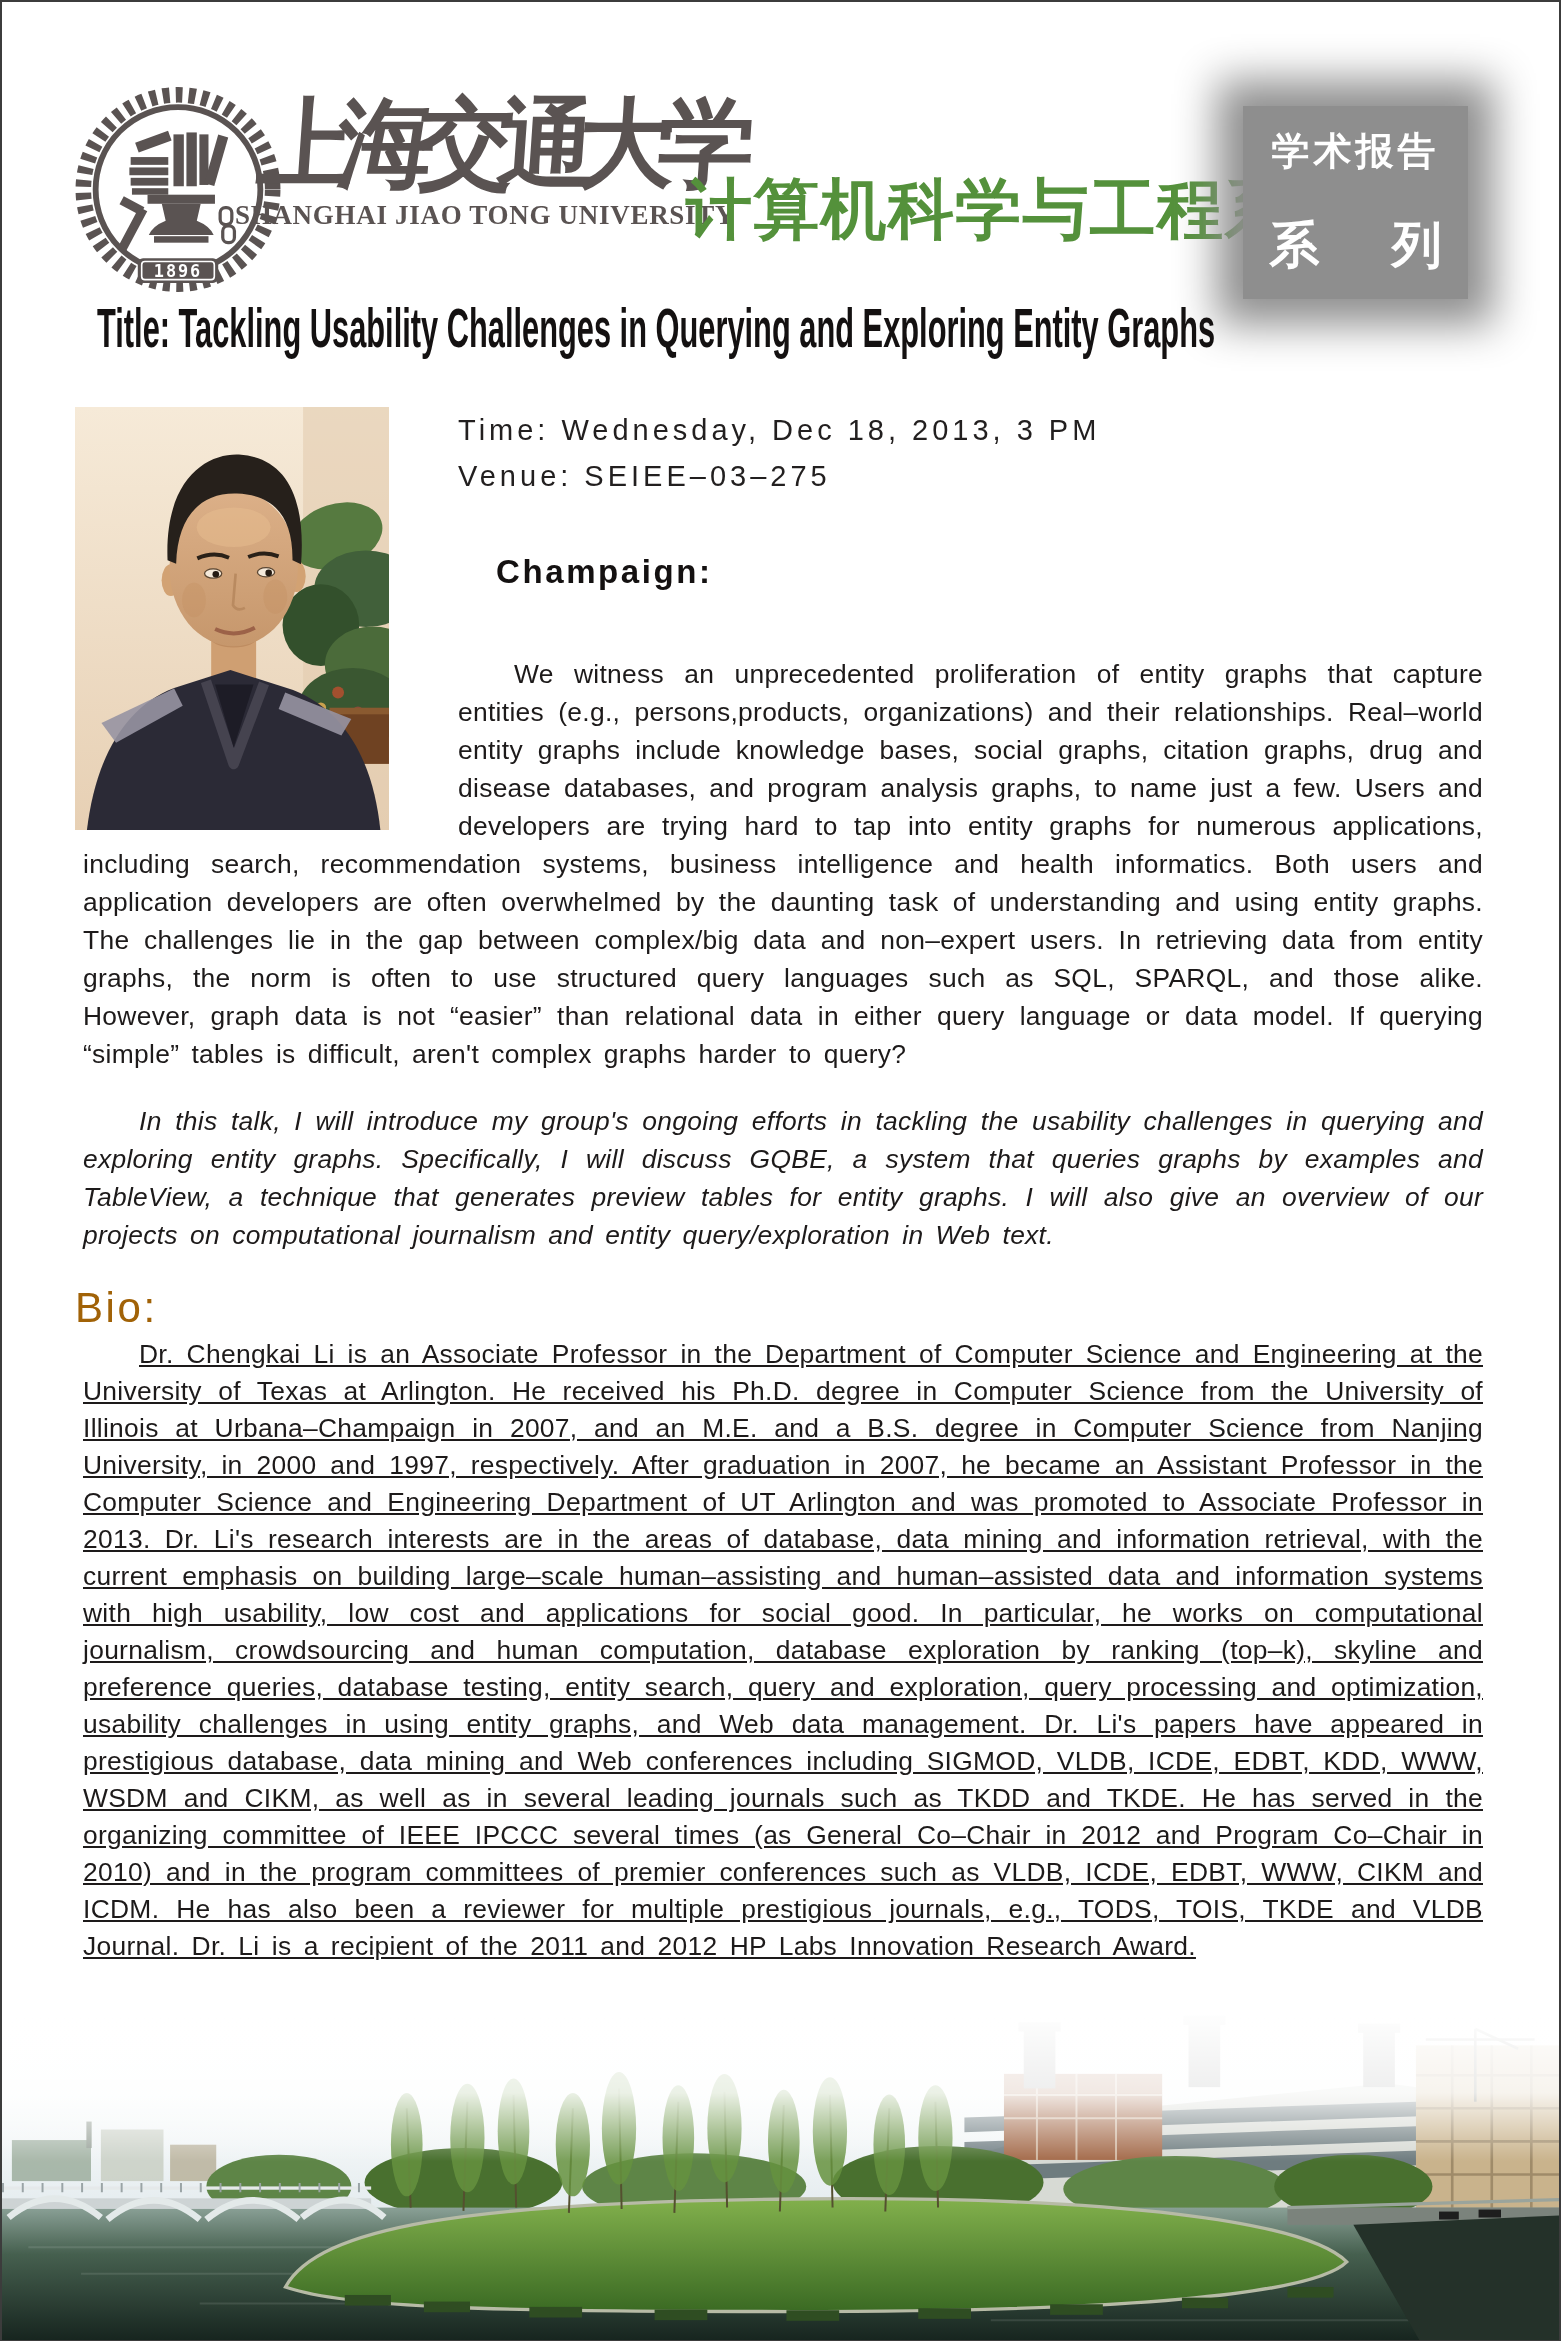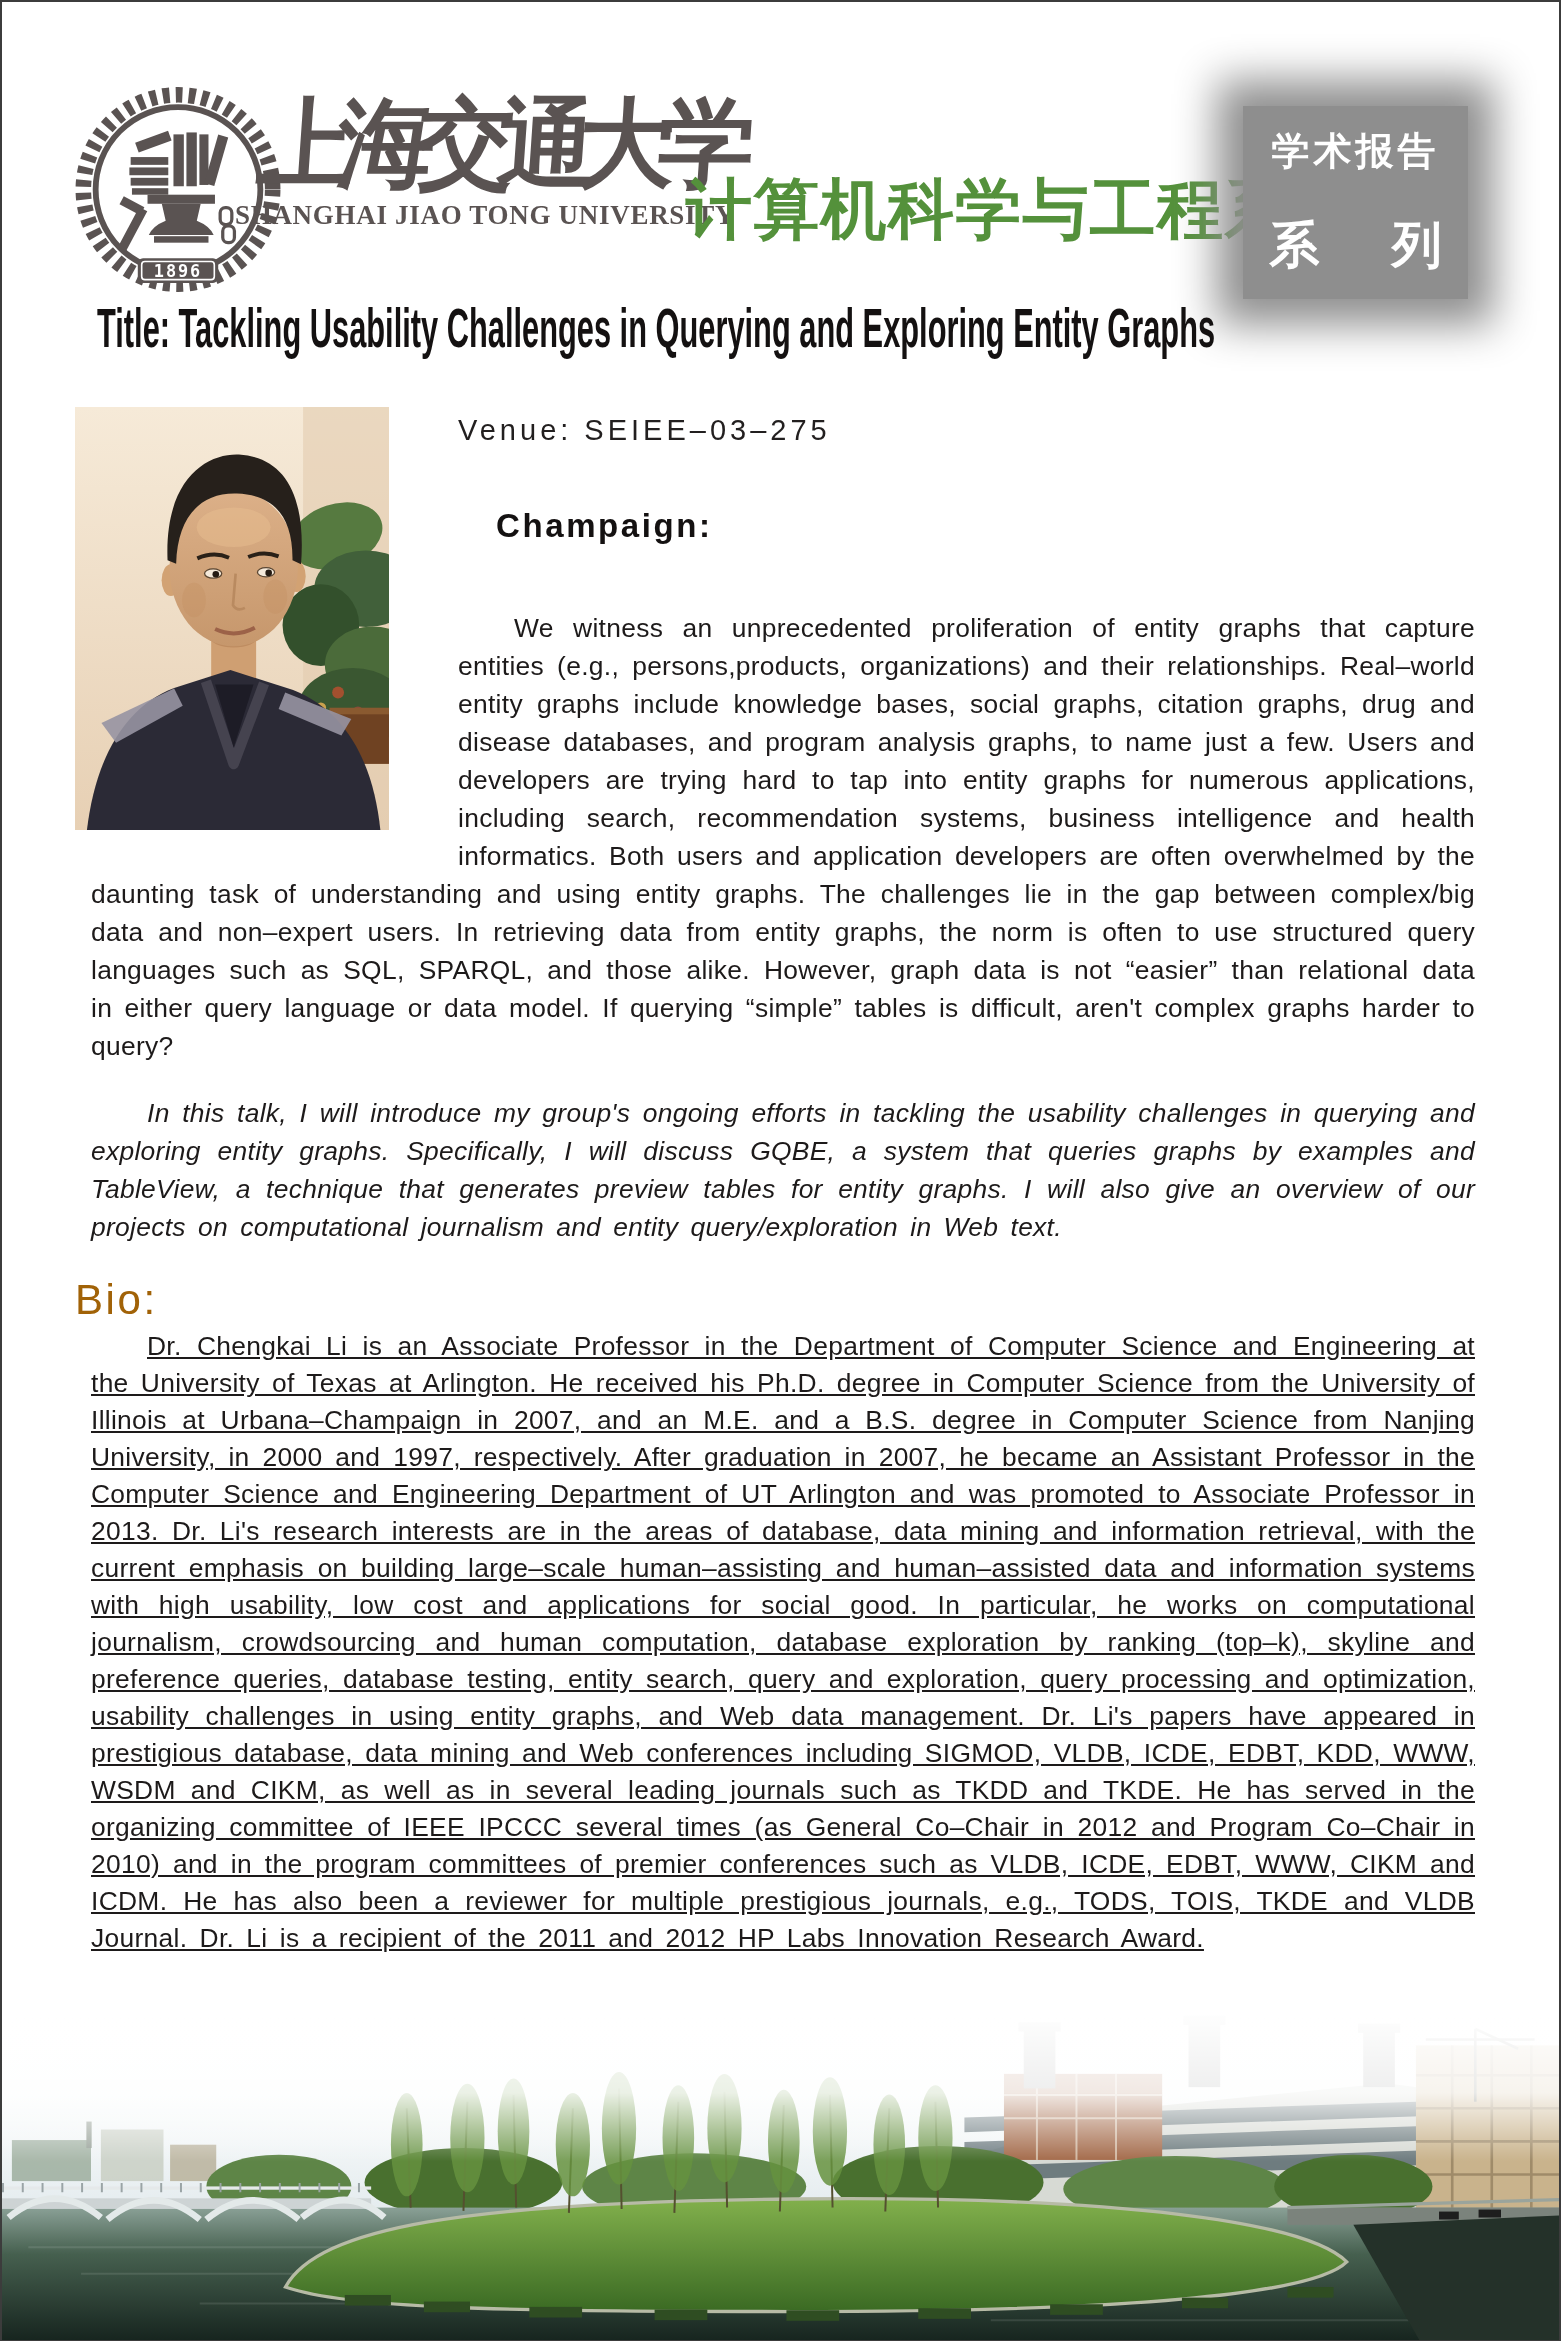--- a/index.html
+++ b/index.html
@@ -64,21 +64,21 @@
   }
   .abstract-heading{
     margin:53px 0 0 0;font-size:33px;font-weight:bold;letter-spacing:2.6px;
     text-indent:38px;color:#141111;line-height:40px;
   }
   .bio-heading{
     margin:33px 0 0 0;font-size:42px;font-weight:normal;letter-spacing:2.6px;
     color:#a16207;line-height:41px;clear:both;
   }
   p.body-text{
-    margin:16px;font-size:26.4px;line-height:38px;color:#1d1a1a;
+    margin:8px;font-size:26.4px;line-height:38px;color:#1d1a1a;
     text-align:justify;word-spacing:4.6px;letter-spacing:0.3px;
   }
   p.abstract-p1{margin-top:63px;text-indent:56px;}
   p.abstract-p2{margin-top:29px;text-indent:56px;clear:none;font-style:italic;}
   p.bio-p{margin-top:8px;text-indent:56px;line-height:37px;text-decoration:underline;}
   
   .campus{position:absolute;left:0;right:0;bottom:0;height:331px;z-index:1;}
   .campus svg{display:block;width:100%;height:100%;}
 </style>
 </head>
@@ -180,20 +180,21 @@
           <circle cx="213" cy="253" r="5" fill="#241a12"></circle>
           <circle cx="293" cy="251" r="5" fill="#241a12"></circle>
           <path d="M243,252 L239,300 Q245,310 257,304" stroke="#b98a60" stroke-width="4" fill="none"></path>
           <path d="M212,336 Q242,350 272,334" stroke="#9c6248" stroke-width="6" fill="none"></path>
           <ellipse cx="180" cy="292" rx="18" ry="26" fill="#c28f62" opacity="0.35"></ellipse>
           <ellipse cx="303" cy="287" rx="18" ry="26" fill="#c28f62" opacity="0.35"></ellipse>
         </svg>
       </div>
     </div>
 
+    <div class="time-text">Time: Wednesday, Dec 18, 2013, 3 PM</div>
     <div class="venue-text">Venue: SEIEE–03–275</div>
 
     <h2 class="abstract-heading">Champaign:</h2>
     <p class="body-text abstract-p1">We witness an unprecedented proliferation of entity graphs that capture entities (e.g., persons,products, organizations) and their relationships. Real–world entity graphs include knowledge bases, social graphs, citation graphs, drug and disease databases, and program analysis graphs, to name just a few. Users and developers are trying hard to tap into entity graphs for numerous applications, including search, recommendation systems, business intelligence and health informatics. Both users and application developers are often overwhelmed by the daunting task of understanding and using entity graphs. The challenges lie in the gap between complex/big data and non–expert users. In retrieving data from entity graphs, the norm is often to use structured query languages such as SQL, SPARQL, and those alike. However, graph data is not “easier” than relational data in either query language or data model. If querying “simple” tables is difficult, aren't complex graphs harder to query?</p>
     <p class="body-text abstract-p2">In this talk, I will introduce my group's ongoing efforts in tackling the usability challenges in querying and exploring entity graphs. Specifically, I will discuss GQBE, a system that queries graphs by examples and TableView, a technique that generates preview tables for entity graphs. I will also give an overview of our projects on computational journalism and entity query/exploration in Web text.</p>
 
     <h2 class="bio-heading">Bio:</h2>
     <p class="body-text bio-p">Dr. Chengkai Li is an Associate Professor in the Department of Computer Science and Engineering at the University of Texas at Arlington. He received his Ph.D. degree in Computer Science from the University of Illinois at Urbana–Champaign in 2007, and an M.E. and a B.S. degree in Computer Science from Nanjing University, in 2000 and 1997, respectively. After graduation in 2007, he became an Assistant Professor in the Computer Science and Engineering Department of UT Arlington and was promoted to Associate Professor in 2013. Dr. Li's research interests are in the areas of database, data mining and information retrieval, with the current emphasis on building large–scale human–assisting and human–assisted data and information systems with high usability, low cost and applications for social good. In particular, he works on computational journalism, crowdsourcing and human computation, database exploration by ranking (top–k), skyline and preference queries, database testing, entity search, query and exploration, query processing and optimization, usability challenges in using entity graphs, and Web data management. Dr. Li's papers have appeared in prestigious database, data mining and Web conferences including SIGMOD, VLDB, ICDE, EDBT, KDD, WWW, WSDM and CIKM, as well as in several leading journals such as TKDD and TKDE. He has served in the organizing committee of IEEE IPCCC several times (as General Co–Chair in 2012 and Program Co–Chair in 2010) and in the program committees of premier conferences such as VLDB, ICDE, EDBT, WWW, CIKM and ICDM. He has also been a reviewer for multiple prestigious journals, e.g., TODS, TOIS, TKDE and VLDB Journal. Dr. Li is a recipient of the 2011 and 2012 HP Labs Innovation Research Award.</p>
   </div>
 

